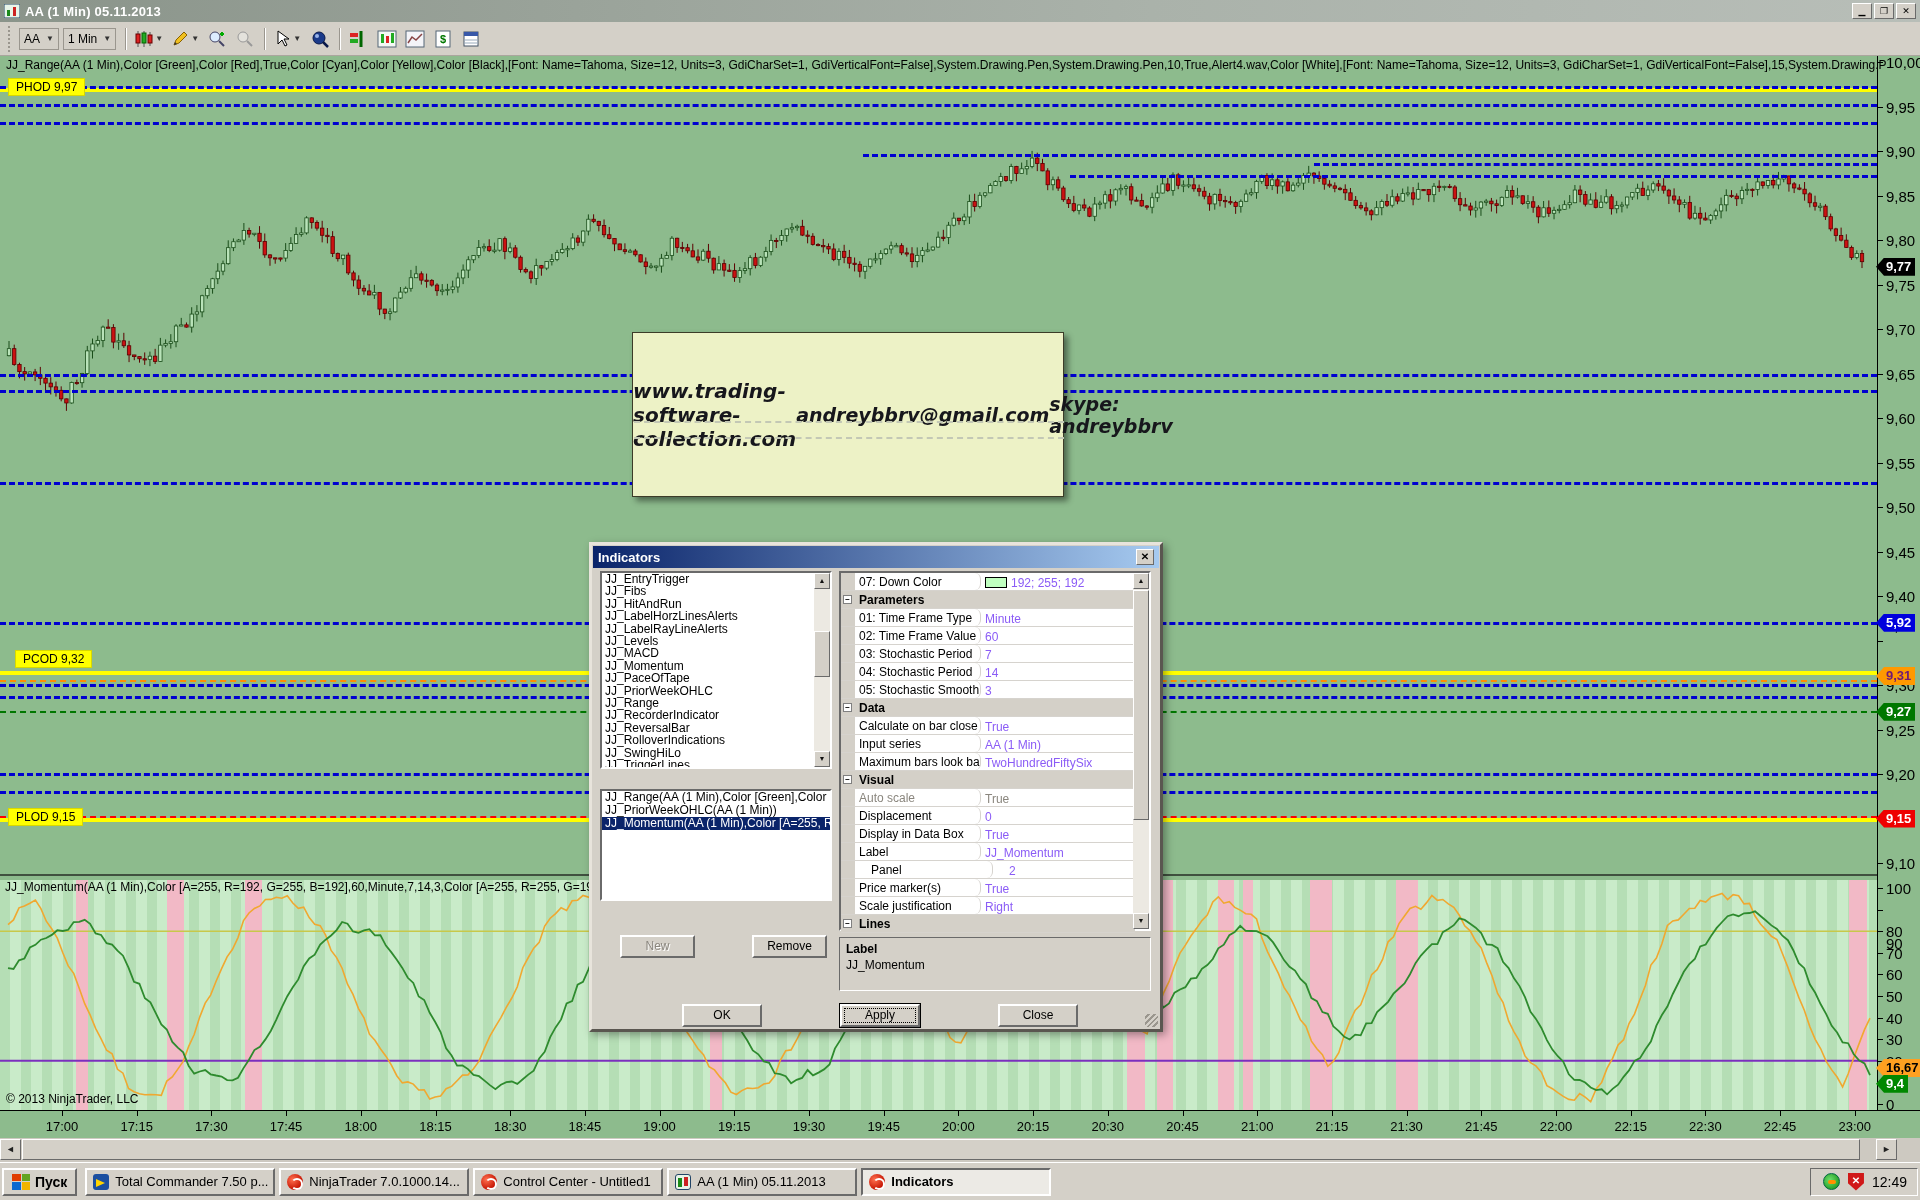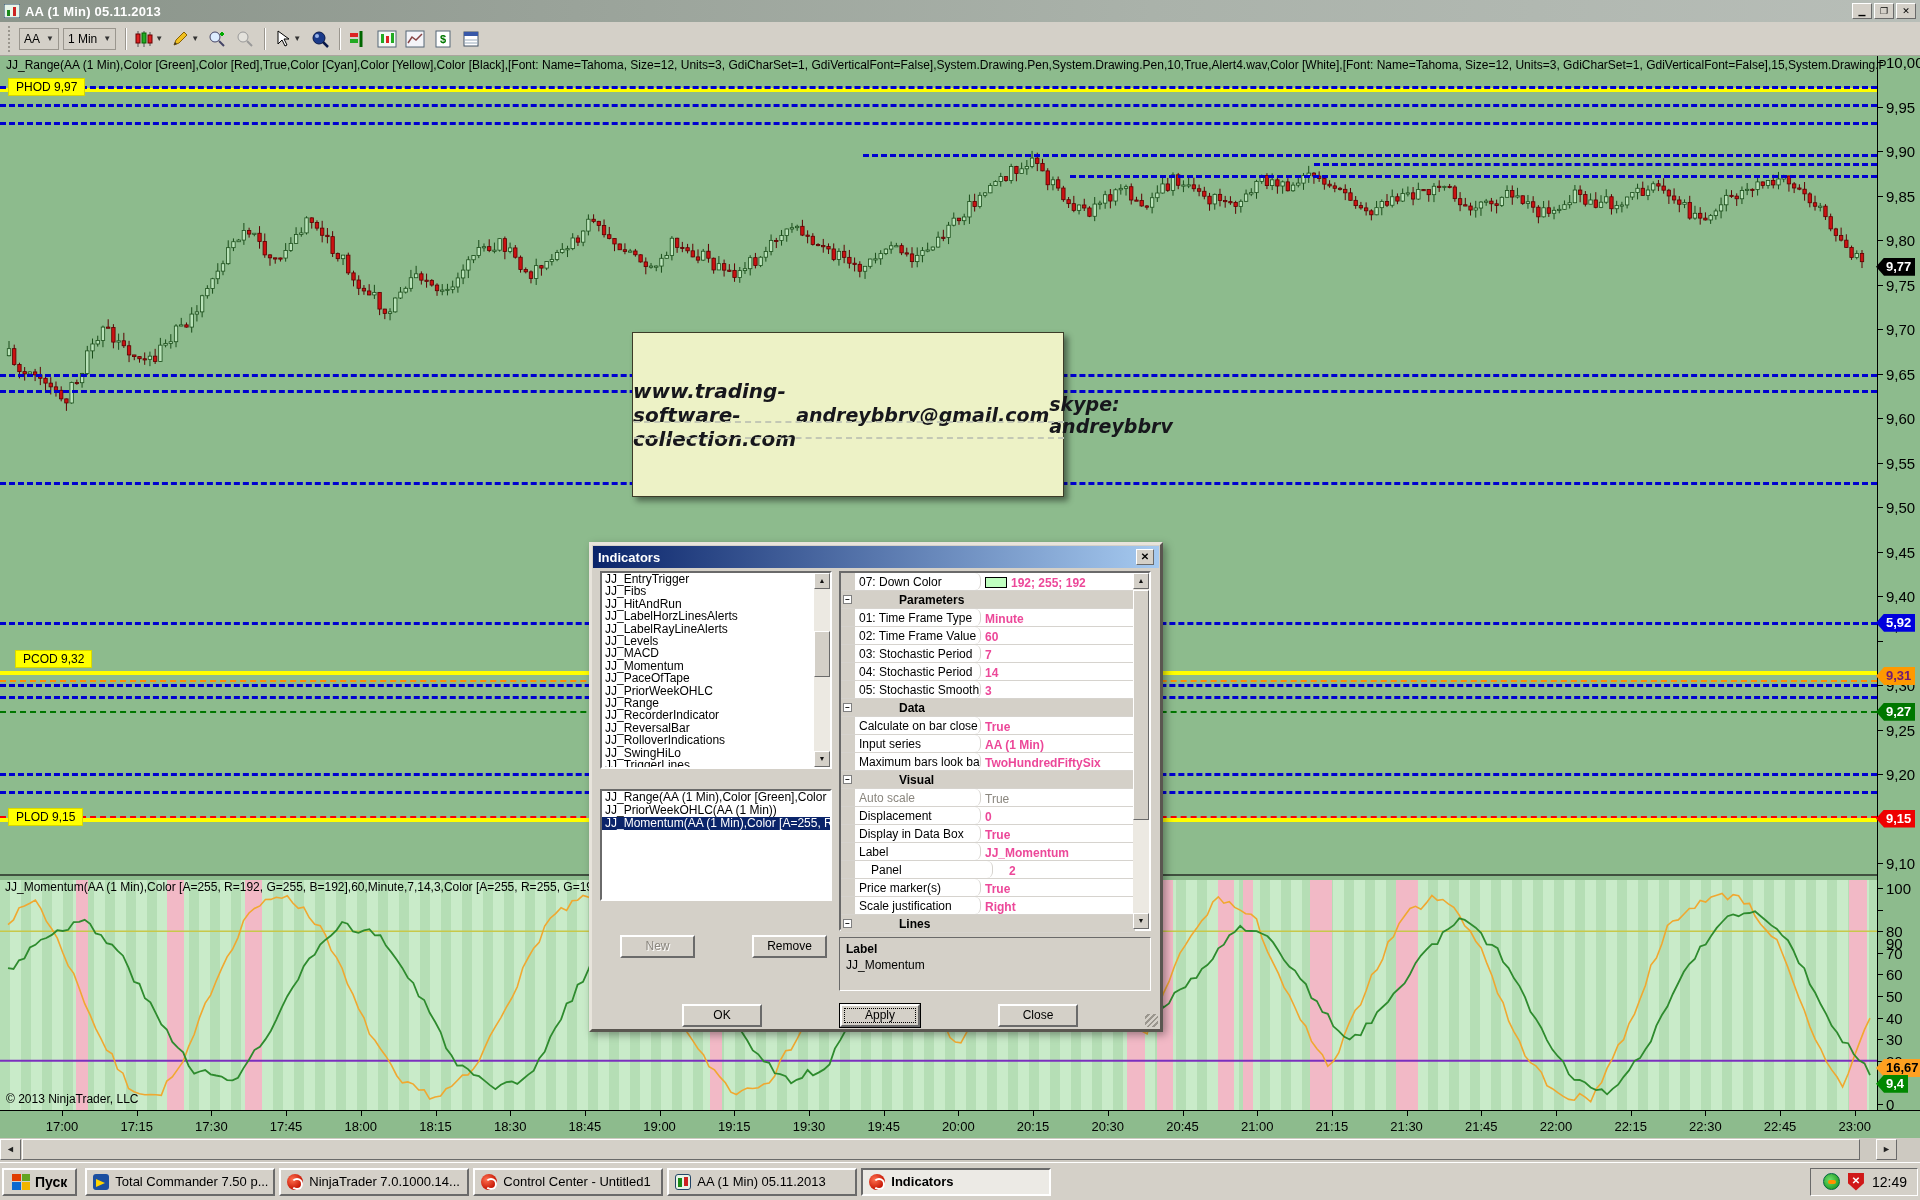--- a/index.html
+++ b/index.html
@@ -123,26 +123,26 @@
     border-color:#fff #6a6a6a #6a6a6a #fff; font-size:12px; text-align:center; line-height:19px; color:#000; }
   .dlg-btn.disabled { color:#8a867e; text-shadow:1px 1px 0 #fff; }
   .dlg-btn.focus { outline:1px solid #000; outline-offset:0; }
   .dlg-btn.focus::after { content:""; position:absolute; inset:2px; border:1px dotted #000; }
 
   #grid { position:absolute; left:247px; top:26px; width:312px; height:360px; background:#fff;
     border:2px solid; border-color:#6a6a6a #fff #fff #6a6a6a; }
   .grow { position:absolute; left:0; width:294px; height:18px; display:flex; font-size:12px; border-bottom:1px solid #d6d3ce; }
   .grow .gutter { width:14px; background:#d4d0c8; flex:none; position:relative; }
   .grow.section { background:#d4d0c8; font-weight:bold; }
-  .grow.section .slabel { padding:2px 0 0 4px; color:#000;margin-left:40px; }
+  .grow.section .slabel { padding:2px 0 0 4px; color:#000; }
   .grow .box { position:absolute; left:2px; top:4px; width:9px; height:9px; background:#fff; border:1px solid #808080;
     font-size:8px; line-height:7px; text-align:center; color:#000; }
   .grow .lcell { width:126px; flex:none; padding:2px 2px 0 4px; border-right:1px solid #d6d3ce;
     white-space:nowrap; overflow:hidden; color:#000;border-radius:6px; }
-  .grow .vcell { flex:1; padding:2px 2px 0 4px; font-weight:bold; white-space:nowrap; overflow:hidden; color:#ec4899; display:flex; align-items:center; gap:4px; }
+  .grow .vcell { flex:1; padding:2px 2px 0 4px; font-weight:normal; white-space:nowrap; overflow:hidden; color:#8b5cf6; display:flex; align-items:center; gap:4px; }
   .grow.disabled .lcell, .grow.disabled .vcell { color:#8a867e; font-weight:normal; }
   .swatch { width:22px; height:11px; background:#c0ffc0; border:1px solid #000; flex:none; }
   #grid .vscroll { height:356px; }
 
   #desc-box { position:absolute; left:247px; top:392px; width:312px; height:54px; background:#d4d0c8;
     border:1px solid; border-color:#6a6a6a #fff #fff #6a6a6a; padding:4px 6px; }
   #desc-box .dt { font-weight:bold; font-size:12px; }
   #desc-box .db { font-size:12px; margin-top:2px; }
   #resize-grip { position:absolute; right:2px; bottom:2px; width:13px; height:13px;
     background:repeating-linear-gradient(135deg,transparent 0 2px,#9a968e 2px 4px); }

